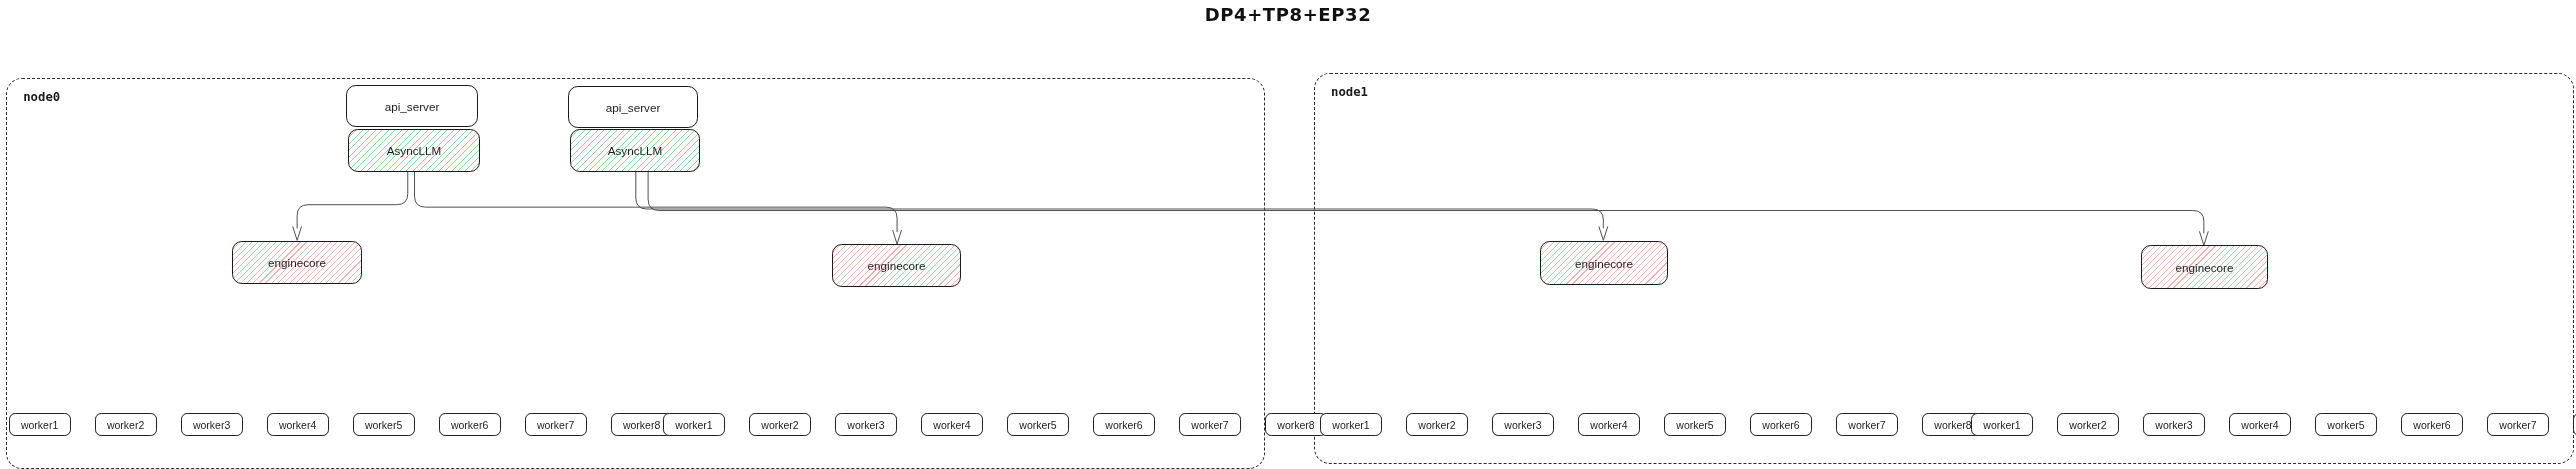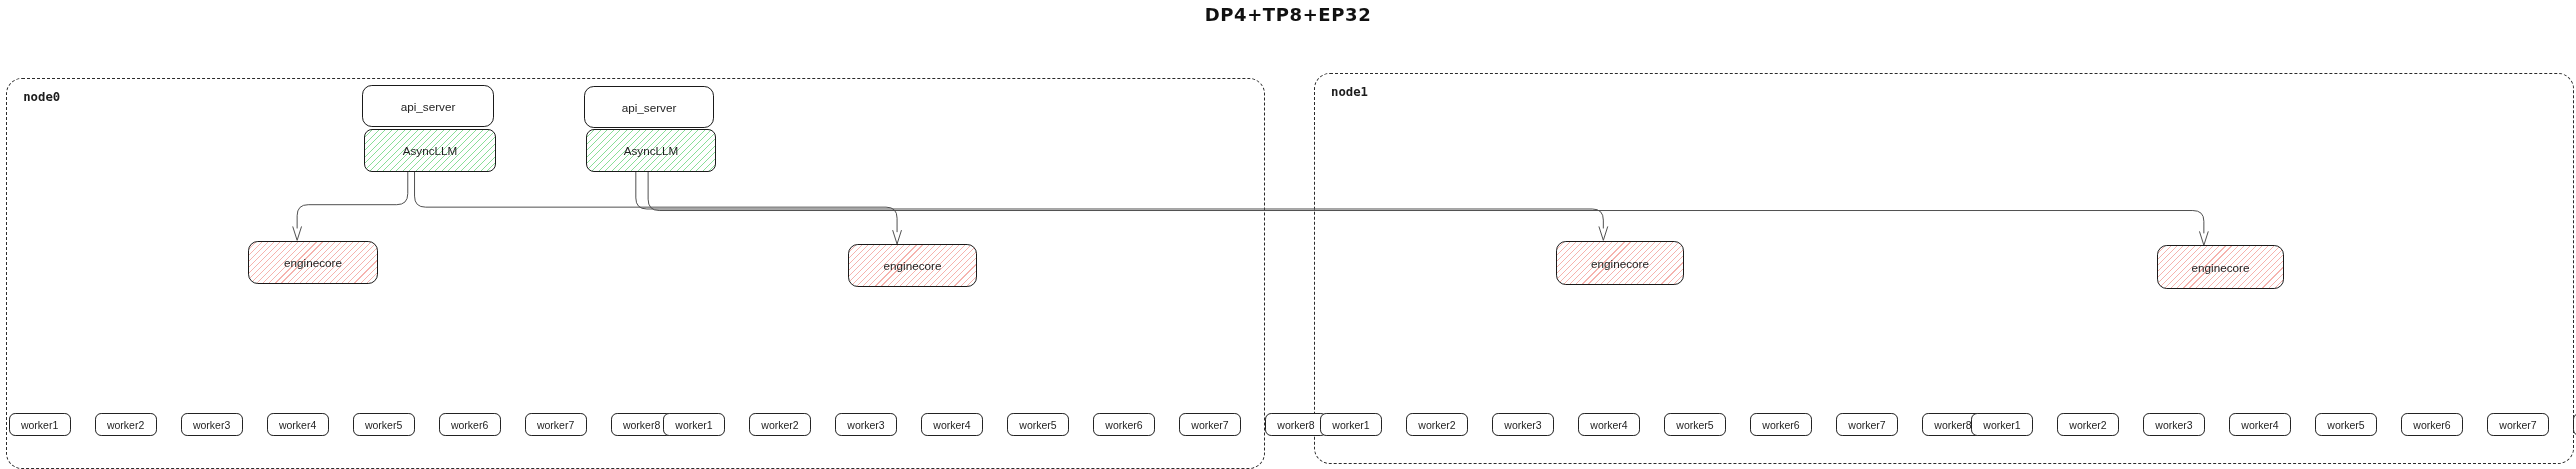--- a/index.html
+++ b/index.html
@@ -41,28 +41,26 @@
     position: absolute;
     display: flex;
     align-items: center;
     justify-content: center;
     background: #ffffff;
     border: 1.4px solid #1a1a1a;
     border-radius: 9.8px;
     font-size: 11.7px;
     color: #1d1d1d;
     box-sizing: border-box;
-    margin-left: 16px;
   }
   .hatch-green {
     background-color: #ffffff;
     background-image: repeating-linear-gradient(135deg,
       rgba(125, 219, 141, 0.9) 0px, rgba(125, 219, 141, 0.9) 0.9px,
       transparent 0.9px, transparent 4.6px);
-    border-radius: 8px;
   }
   .hatch-red {
     background-color: #ffffff;
     background-image: repeating-linear-gradient(135deg,
       rgba(244, 166, 160, 0.85) 0px, rgba(244, 166, 160, 0.85) 0.8px,
       transparent 0.8px, transparent 4.3px);
   }
   .worker-row {
     position: absolute;
     display: flex;

